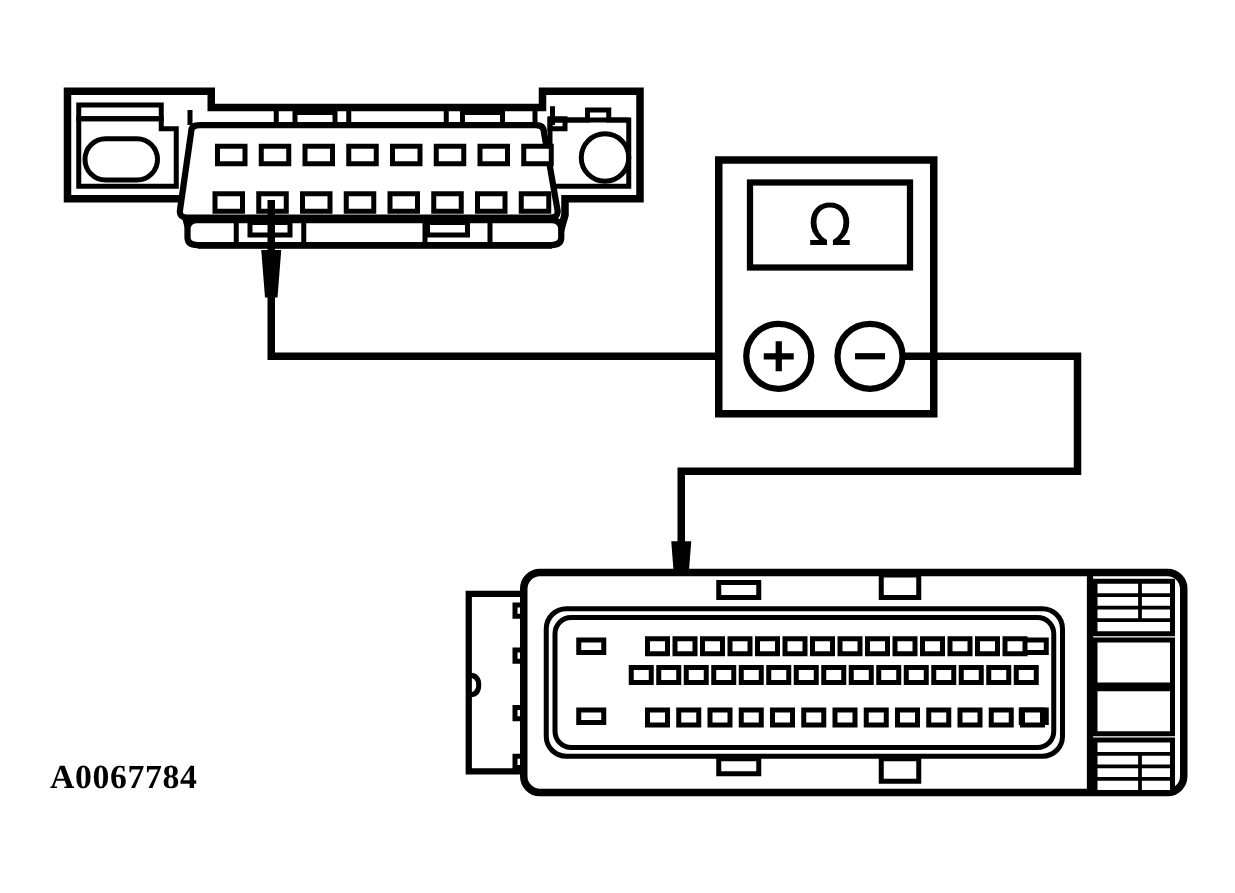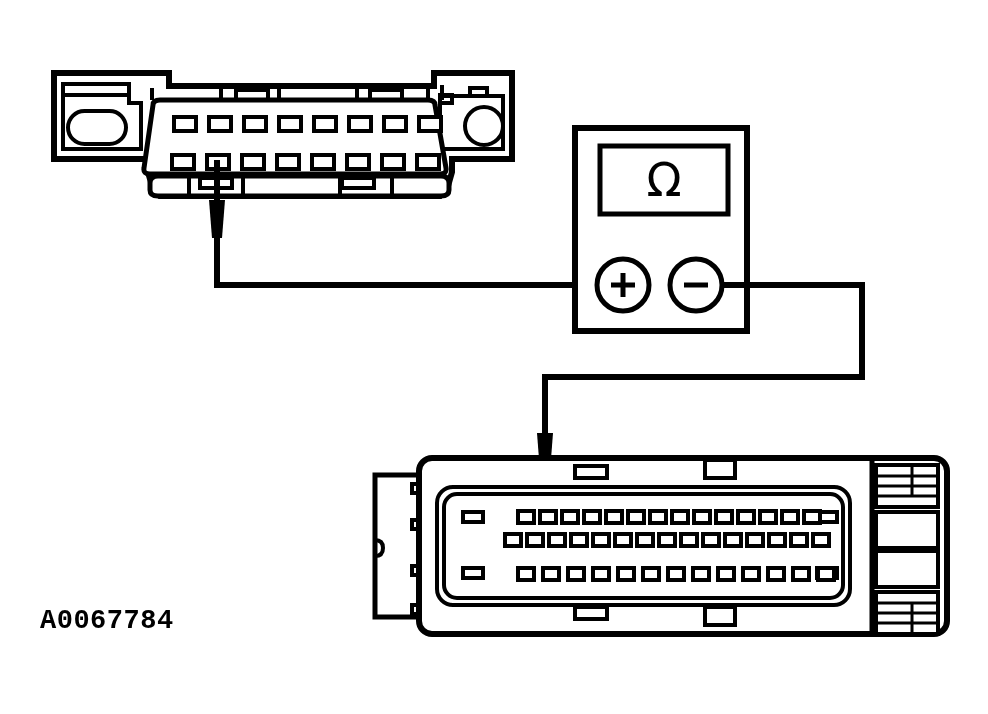--- a/index.html
+++ b/index.html
@@ -22,21 +22,21 @@
     left: 0;
     top: 0;
     width: 988px;
     height: 714px;
     display: block;
   }
   .fig-id {
     position: absolute;
     left: 40px;
     top: 606px;
-    font-family: Liberation Mono, monospace;
+    font-family: Liberation Serif, serif;
     font-size: 27px;
     font-weight: bold;
     letter-spacing: 0.5px;
     color: #000000;
     white-space: nowrap;
   }
   .ohm-label {
     font-family: "DejaVu Sans", sans-serif;
     font-size: 46px;
     font-weight: normal;

